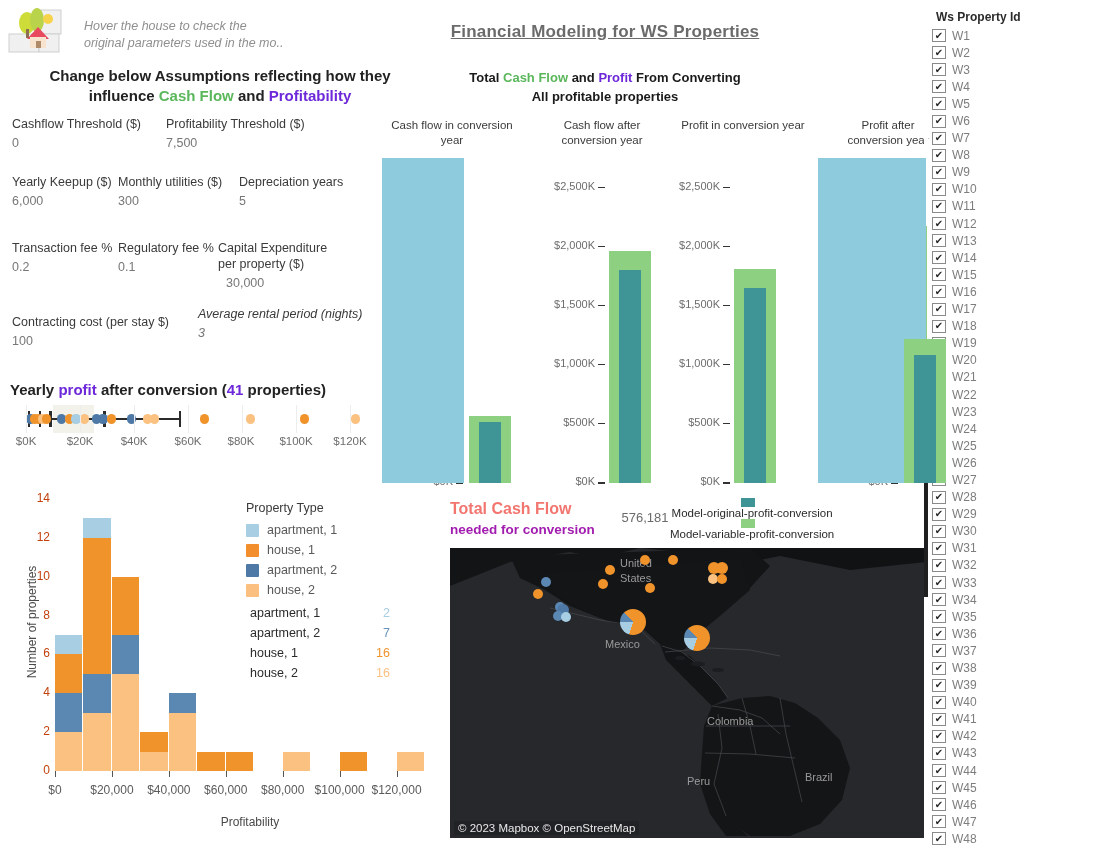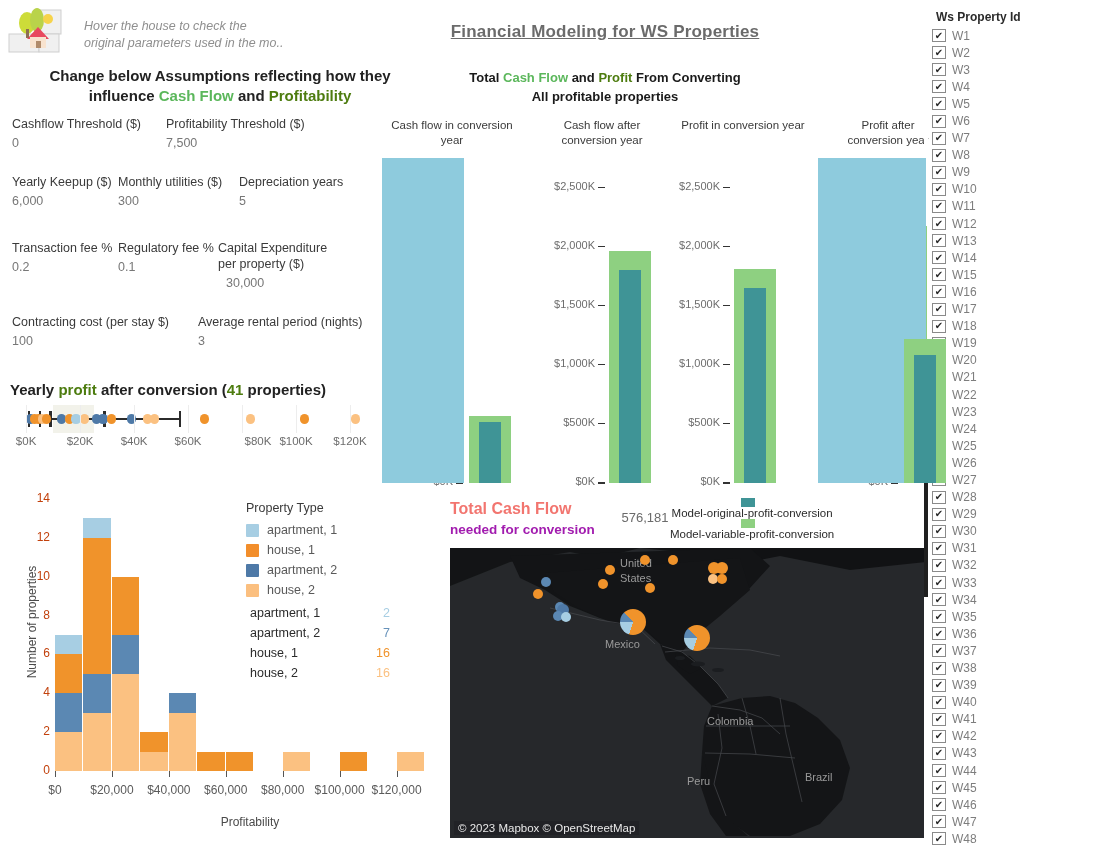--- a/index.html
+++ b/index.html
@@ -22,21 +22,21 @@
     left:84px; top:18px; width:230px;
     font-style:italic; font-size:12.5px; color:#8f8f8f; line-height:17px;
   }
 
   
   #assump-title {
     left:10px; top:66px; width:420px; text-align:center;
     font-size:15px; font-weight:bold; color:#222; line-height:20px;
   }
   .cf-green { color:#5bb75b; }
-  .cf-green2 { color:#4d7c0f; }
+  .cf-green2 { color:#6d28d9; }
 
   .param { position:absolute; }
   .param .lbl { font-size:12.5px; color:#3a3a3a; line-height:16px; white-space:nowrap; }
   .param .val { font-size:12.5px; color:#777; line-height:18px; margin-top:2px; }
 
   
   #dot-title { left:10px; top:381px; font-size:15px; font-weight:bold; color:#222; }
   #dotplot { left:10px; top:405px; width:375px; height:30px; }
   #dot-axis { left:0px; top:435px; width:390px; height:18px; }
   #dot-axis span {
@@ -194,21 +194,21 @@
 <div class="param" style="left:218px; top:240px;">
   <div class="lbl">Capital Expenditure</div>
   <div class="lbl">per property ($)</div>
   <div class="val" style="margin-left:8px;">30,000</div>
 </div>
 
 <div class="param" style="left:12px; top:314px;">
   <div class="lbl">Contracting cost (per stay $)</div>
   <div class="val">100</div>
 </div>
-<div class="param" style="left:198px; top:314px;">
+<div class="param" style="left:198px; top:306px;font-style:italic;">
   <div class="lbl">Average rental period (nights)</div>
   <div class="val">3</div>
 </div>
 
 <div class="abs" id="dot-title">
   <span>Yearly </span><span class="cf-green2">profit</span><span> after conversion (</span><span class="cf-green2">41</span><span> properties)</span>
 </div>
 <div class="abs" id="dotplot">
     <div style="position: absolute; left: 43.0902px; top: 0px; width: 40.4887px; height: 28px; background: rgb(242, 242, 234);"></div>
     <div style="position: absolute; left: 18.797px; top: 13px; width: 151.158px; height: 1.6px; background: rgb(43, 43, 43);"></div>
@@ -239,21 +239,21 @@
   </div>
 <div class="abs" id="dot-axis">
     <span style="left: 1.09774px;">$0K</span>
     <div style="position: absolute; left: 26.0977px; top: -30px; width: 1px; height: 28px; background: rgb(237, 237, 237);"></div>
     <span style="left: 55.0827px;">$20K</span>
     <div style="position: absolute; left: 80.0827px; top: -30px; width: 1px; height: 28px; background: rgb(237, 237, 237);"></div>
     <span style="left: 109.068px;">$40K</span>
     <div style="position: absolute; left: 134.068px; top: -30px; width: 1px; height: 28px; background: rgb(237, 237, 237);"></div>
     <span style="left: 163.053px;">$60K</span>
     <div style="position: absolute; left: 188.053px; top: -30px; width: 1px; height: 28px; background: rgb(237, 237, 237);"></div>
-    <span style="left: 233px;">$80K</span>
+    <span style="left: 216px;">$80K</span>
     <div style="position: absolute; left: 242.038px; top: -30px; width: 1px; height: 28px; background: rgb(237, 237, 237);"></div>
     <span style="left: 271.023px;">$100K</span>
     <div style="position: absolute; left: 296.023px; top: -30px; width: 1px; height: 28px; background: rgb(237, 237, 237);"></div>
     <span style="left: 325.008px;">$120K</span>
     <div style="position: absolute; left: 350.008px; top: -30px; width: 1px; height: 28px; background: rgb(237, 237, 237);"></div>
   </div>
 
 <div class="abs" id="hist-wrap">
   <div id="hist-ylab">Number of properties</div>
   <div id="hist-yticks">

